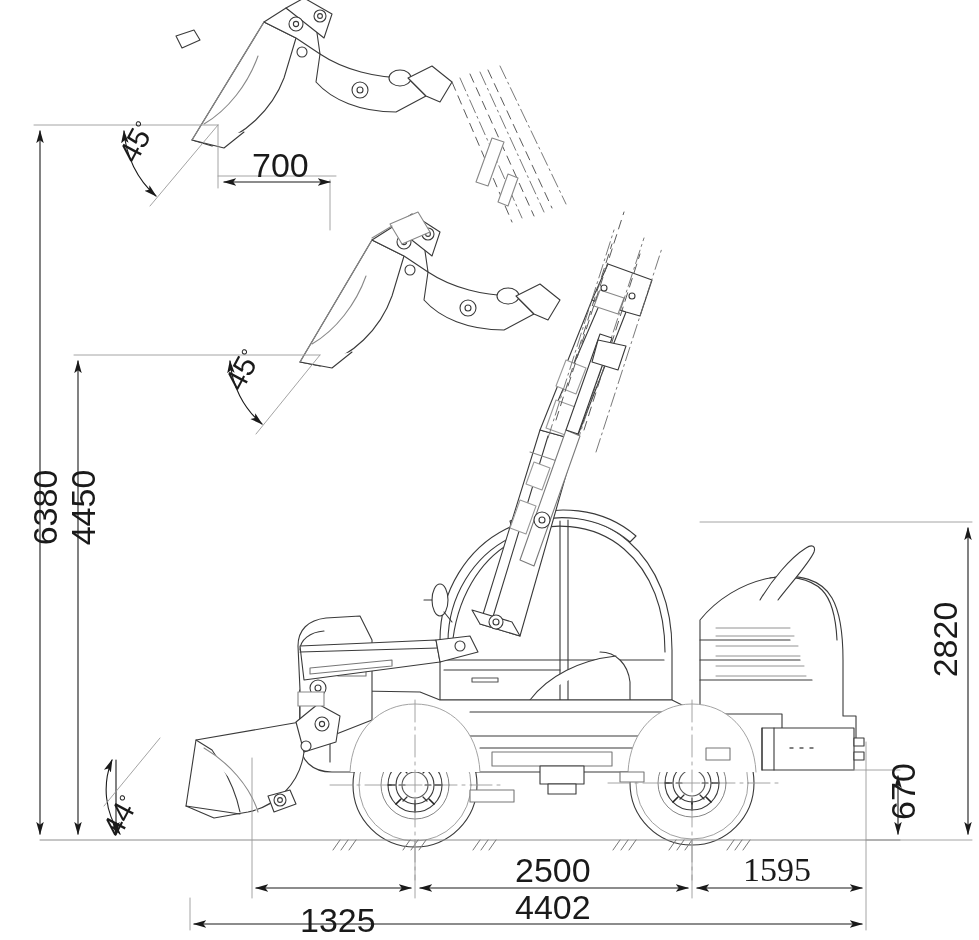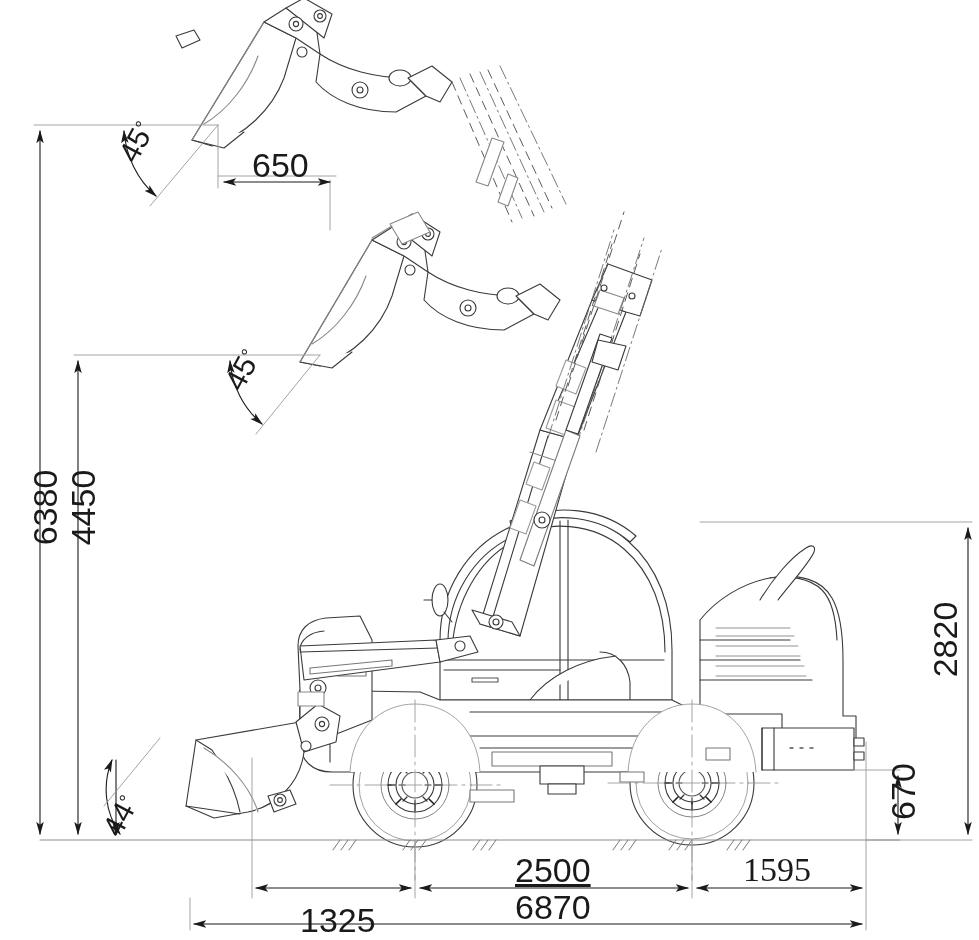--- a/index.html
+++ b/index.html
@@ -360,33 +360,33 @@
         <path d="M160,738 L104,806" stroke="#9a9a9a" stroke-width="0.9"></path>
       </g>
 
     </g>
   </svg>
 
   <div class="dimtext sz34 v-rot" style="left:-3px;top:488px;width:96px;text-align:center;">6380</div>
 
   <div class="dimtext sz34 v-rot" style="left:35px;top:488px;width:96px;text-align:center;">4450</div>
 
-  <div class="dimtext sz34" style="left:252px;top:146px;">650</div>
+  <div class="dimtext sz34" style="left:252px;top:146px;">700</div>
 
   <div class="dimtext sz34 v-rot" style="left:889px;top:620px;width:112px;text-align:center;">2820</div>
 
   <div class="dimtext sz34 v-rot" style="left:865px;top:772px;width:76px;text-align:center;">670</div>
 
   <div class="dimtext sz34" style="left:292px;top:901px;margin-left:8px;">1325</div>
 
-  <div class="dimtext sz34" style="left:515px;top:851px;text-decoration:underline;">2500</div>
+  <div class="dimtext sz34" style="left:515px;top:851px;">2500</div>
 
   <div class="dimtext sz34" style="left:743px;top:851px;font-family:Liberation Serif, serif;">1595</div>
 
-  <div class="dimtext sz34" style="left:515px;top:888px;">6870</div>
+  <div class="dimtext sz34" style="left:515px;top:888px;">4402</div>
 
   <div style="position:absolute;left:112px;top:152px;transform:rotate(-62deg);transform-origin:0 0;">
     <span class="dimtext sz30" style="position:static;">45</span><span class="dimtext deg" style="position:static;">°</span>
   </div>
 
   <div style="position:absolute;left:218px;top:380px;transform:rotate(-62deg);transform-origin:0 0;">
     <span class="dimtext sz30" style="position:static;">45</span><span class="dimtext deg" style="position:static;">°</span>
   </div>
 
   <div style="position:absolute;left:96px;top:826px;transform:rotate(-62deg);transform-origin:0 0;">

